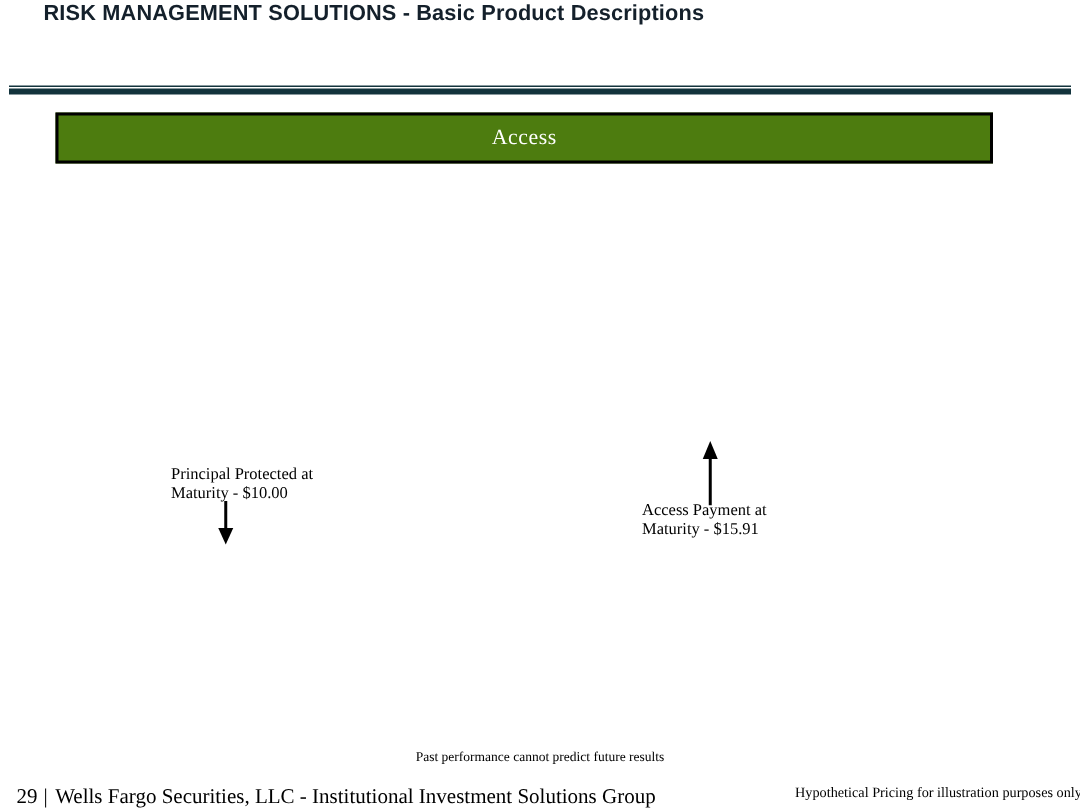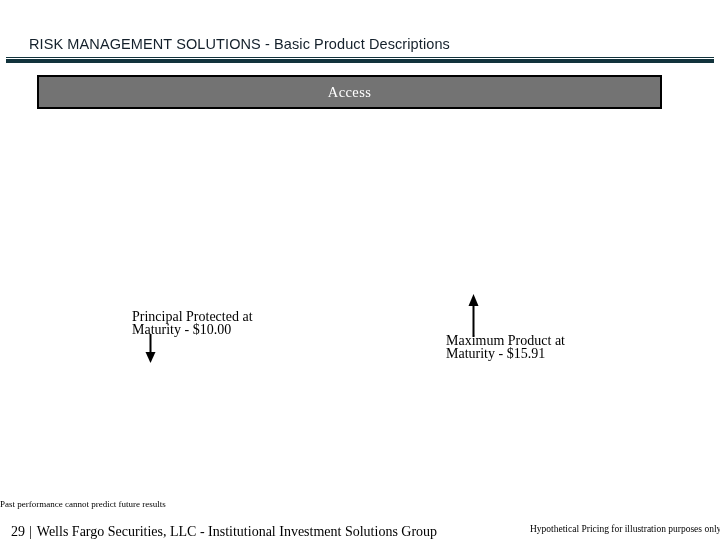--- a/index.html
+++ b/index.html
@@ -21,25 +21,25 @@
     left: 0; top: 0;
     width: 720px;
     height: 540px;
     background: #ffffff;
   }
 
   
   .slide-title {
     position: absolute;
     left: 29px;
-    top: 36px;
+    top: 1px;
     width: 660px;
     font-family: "Liberation Sans", sans-serif;
     font-size: 14.5px;
-    font-weight: normal;
+    font-weight: bold;
     color: #14202b;
     letter-spacing: 0.1px;
     white-space: nowrap;
   }
 
   
   .divider {
     position: absolute;
     left: 6px;
     top: 57px;
@@ -68,43 +68,42 @@
     background: #12333c;
   }
 
   
   .access-band {
     position: absolute;
     left: 37px;
     top: 75px;
     width: 625px;
     height: 34px;
-    background: #737373;
+    background: #4d7c0f;
     border: 2px solid #000000;
     box-sizing: border-box;
     display: flex;
     align-items: center;
     justify-content: center;
   }
   .access-band-label {
     font-family: "Liberation Serif", serif;
     font-size: 14.5px;
     color: #ffffff;
     letter-spacing: 0.4px;
   }
 
   
   .annot {
     position: absolute;
     font-family: "Liberation Serif", serif;
-    font-size: 14px;
+    font-size: 11px;
     color: #000000;
     line-height: 13px;
     white-space: nowrap;
-    margin-left: 18px;
   }
   .annot-left {
     left: 114px;
     top: 310px;
   }
   .annot-right {
     left: 428px;
     top: 334px;
   }
 
@@ -122,20 +121,21 @@
     left: 465px;
     top: 293px;
   }
 
   
   .disclaimer {
     position: absolute;
     left: 0;
     top: 499px;
     width: 720px;
+    text-align: center;
     font-family: "Liberation Serif", serif;
     font-size: 9px;
     color: #000000;
     white-space: nowrap;
   }
 
   
   .footer-left {
     position: absolute;
     left: 11px;
@@ -187,21 +187,21 @@
   </div>
 
   <div class="arrow arrow-up">
     <svg width="18" height="44" viewBox="0 0 18 44">
       <rect x="7.5" y="11" width="2" height="33" fill="#000000"></rect>
       <polygon points="8.5,1 3.5,13 13.5,13" fill="#000000"></polygon>
     </svg>
   </div>
 
   <div class="annot annot-right">
-    <div>Maximum Product at</div>
+    <div>Access Payment at</div>
     <div>Maturity - $15.91</div>
   </div>
 
   <div class="disclaimer">Past performance cannot predict future results</div>
 
   <div class="footer-left">
     <span class="page-num">29</span><span class="sep">|</span><span>Wells Fargo Securities, LLC - Institutional Investment Solutions Group</span>
   </div>
 
   <div class="footer-right">Hypothetical Pricing for illustration purposes only</div>

